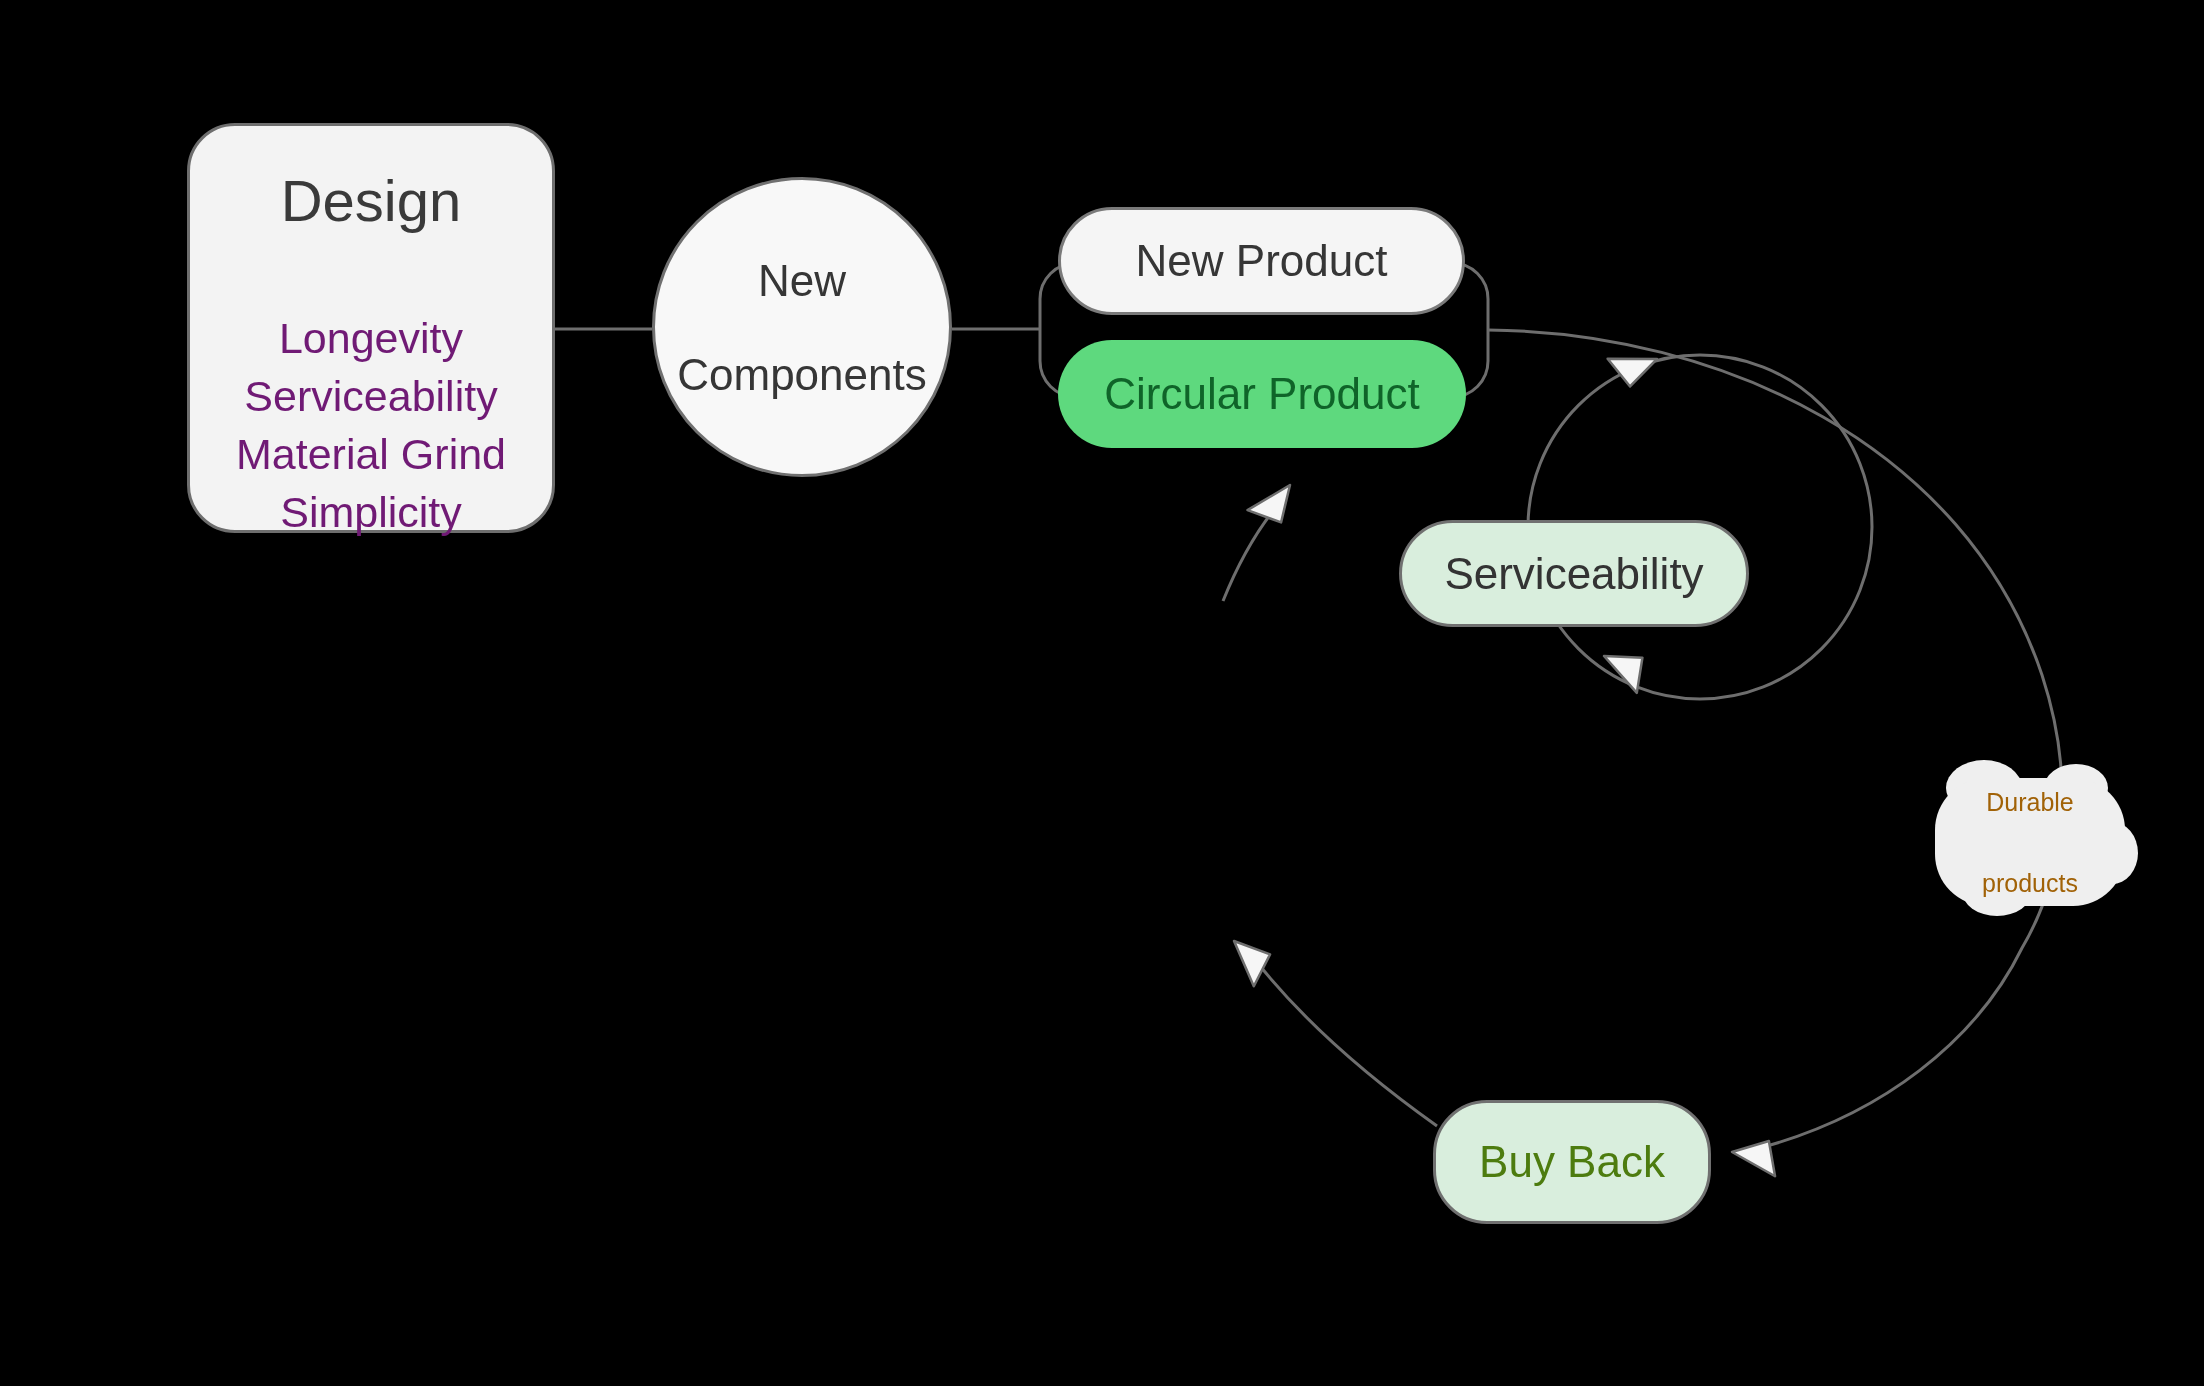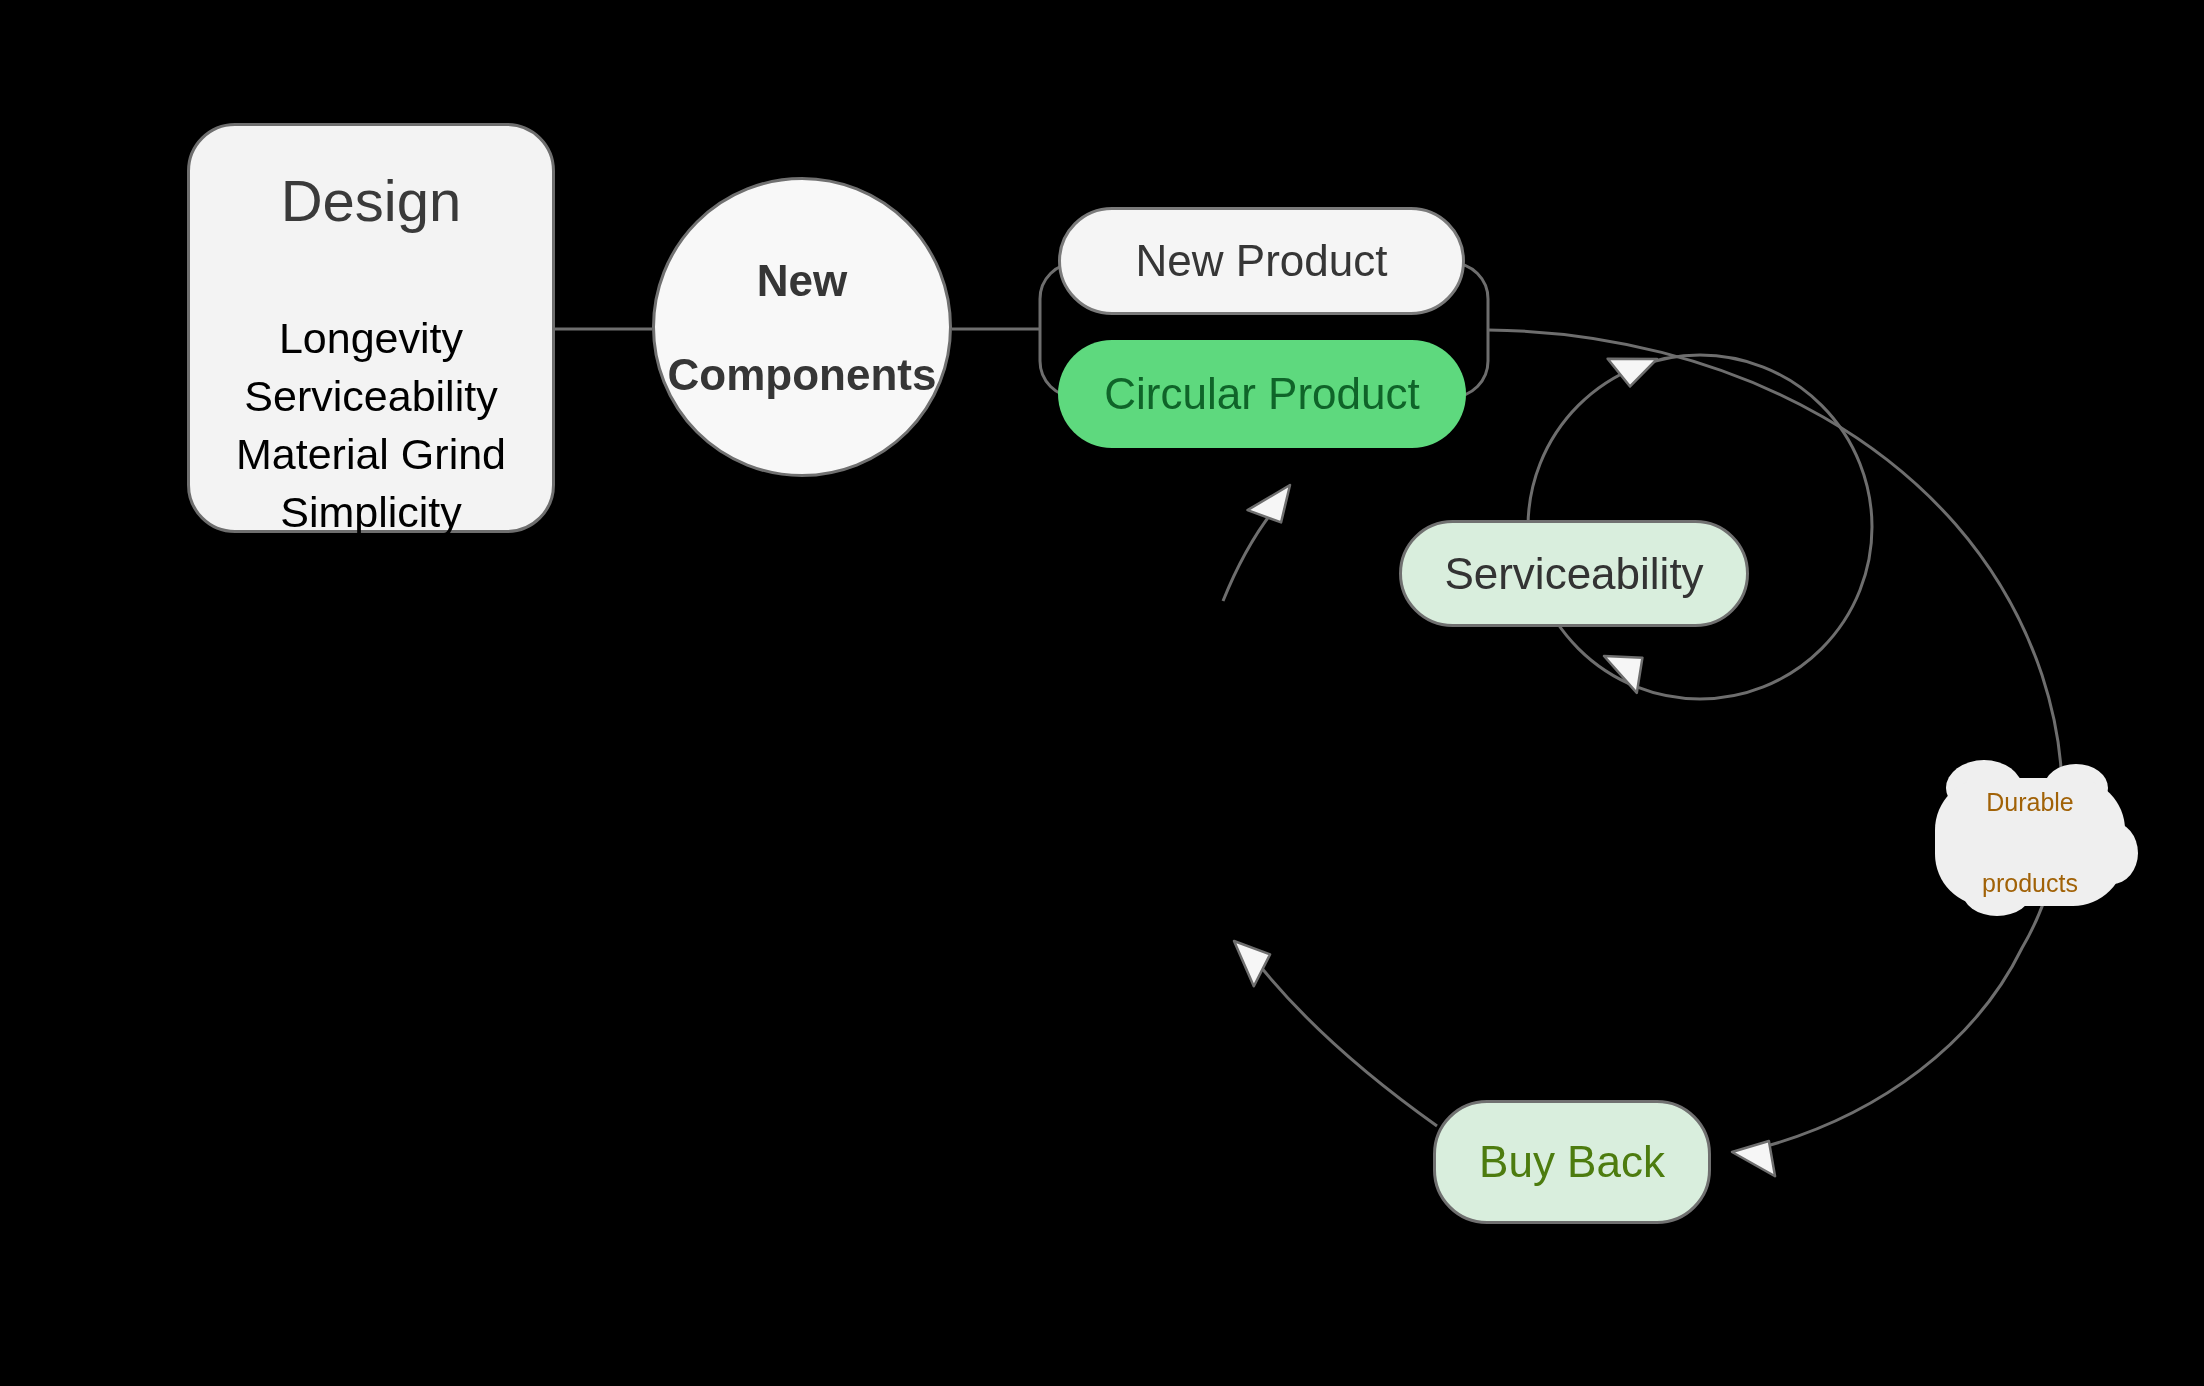--- a/index.html
+++ b/index.html
@@ -43,32 +43,32 @@
   .design-title {
     margin-top: 40px;
     font-size: 58px;
     line-height: 70px;
     color: #3a3a3a;
   }
   .design-list {
     margin-top: 32px;
     font-size: 43px;
     line-height: 58px;
-    color: #000000;
+    color: #701a75;
   }
   .circle-node {
     background: #f8f8f8;
     border: 3px solid #707070;
     border-radius: 50%;
     font-size: 44px;
     line-height: 53px;
   }
   .circle-new-components {
     left: 652px; top: 177px;
-    width: 300px; height: 300px; font-weight: bold;
+    width: 300px; height: 300px;
   }
   .circle-grind {
     left: 1068px; top: 602px;
     width: 300px; height: 300px;
   }
   .pill {
     border-radius: 54px;
     font-size: 44px;
     line-height: 50px;
   }

